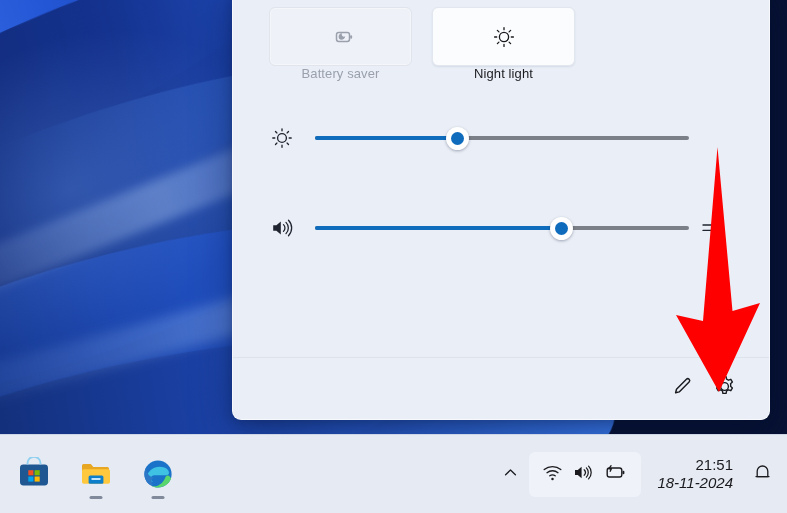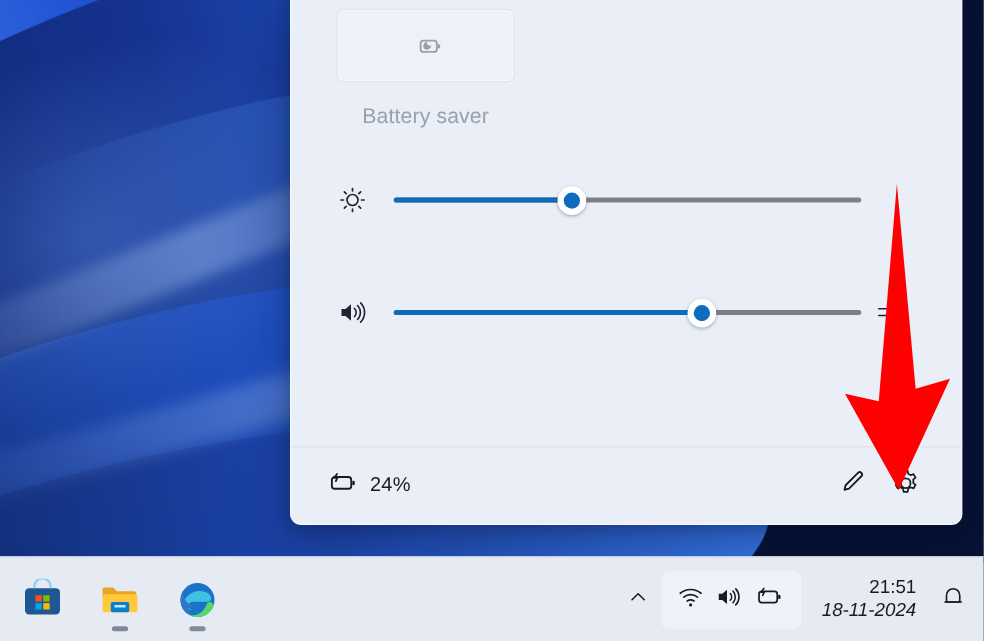--- a/index.html
+++ b/index.html
@@ -90,22 +90,22 @@
     background:#fbfcfe;
     border:1px solid #e2e6ee;
     box-shadow: 0 1px 2px rgba(30,45,80,.10);
   }
   .tile.disabled {
     background:#eef1f7;
     border:1px solid #dfe4ed;
     box-shadow: inset 0 0 0 1px rgba(255,255,255,.35);
   }
   .tile-label {
-    margin-top:17px;
-    font-size:17px;
+    margin-top:0;
+    font-size:13px;
     color:#1b1b1f;
     letter-spacing:.1px;
     white-space:nowrap;
   }
   .tile-label.dim { color:#9aa0ac; }
   .tile svg { display:block; }
 
   
   .slider-block { margin-top:34px; }
   .slider-row { display:flex; align-items:center; height:46px; }
@@ -152,21 +152,21 @@
   #annotation-arrow {
     position:absolute;
     left:672px; top:143px;
     width:92px; height:253px;
     pointer-events:none;
   }
 
   
   #taskbar {
     position:absolute; left:0; bottom:0;
-    width:787px; height:68px;
+    width:787px; height:79px;
     background:#e5eaf3;
     border-top:1px solid #cdd6e4;
     display:flex; align-items:center;
   }
   .tb-left { position:absolute; left:8px; display:flex; align-items:center; gap:10px; }
   .tb-app {
     position:relative;
     width:52px; height:52px;
     display:flex; align-items:center; justify-content:center;
     border-radius:5px;
@@ -228,20 +228,36 @@
               <svg width="26" height="26" viewBox="0 0 26 26" fill="none">
                 <rect x="8.5" y="8.5" width="13" height="9" rx="2.2" stroke="#9aa0ac" stroke-width="1.5"></rect>
                 <rect x="22.2" y="11.3" width="1.9" height="3.4" rx="0.9" fill="#9aa0ac"></rect>
                 <path d="M10.6 13c0-2.2 1.5-3.6 3.4-3.9-.5 1.1-.3 2.2.4 2.9.8.8 2 .8 2.8.2-.2 2-1.8 3.5-3.8 3.5-1.6 0-2.8-1.1-2.8-2.7z" fill="#9aa0ac"></path>
               </svg>
             </span>
           </div>
           <div class="tile-label dim">Battery saver</div>
         </div>
 
+        <div class="tile-col">
+          <div class="tile enabled">
+            <span>
+              <svg width="26" height="26" viewBox="0 0 26 26" fill="none">
+                <g stroke="#1b1b1f" stroke-width="1.3" stroke-linecap="round">
+                  <path d="M13 3.6v2.1M13 20.3v2.1M3.6 13h2.1M20.3 13h2.1"></path>
+                  <path d="M6.4 6.4l1.5 1.5M18.1 18.1l1.5 1.5M19.6 6.4l-1.5 1.5M7.9 18.1l-1.5 1.5"></path>
+                </g>
+                <circle cx="13" cy="13" r="4.6" stroke="#1b1b1f" stroke-width="1.3" fill="none"></circle>
+                <path d="M13 8.4a4.6 4.6 0 0 1 0 9.2 4.6 4.6 0 0 0 0-9.2z" fill="#1b1b1f"></path>
+                <path d="M15.1 8.9a4.6 4.6 0 1 1-4.3 8.1 4.6 4.6 0 0 0 4.3-8.1z" fill="#1b1b1f"></path>
+              </svg>
+            </span>
+          </div>
+          <div class="tile-label">Night light</div>
+        </div>
 
 
       </div>
 
       <div class="slider-block">
 
         <div class="slider-row">
           <div class="slider-icon">
             <svg width="26" height="26" viewBox="0 0 26 26" fill="none">
               <circle cx="13" cy="13" r="4.4" stroke="#202430" stroke-width="1.35"></circle>
@@ -283,30 +299,20 @@
                 <path d="M3 8h16M3 13.4h16"></path>
               </g>
             </svg>
           </div>
         </div>
 
       </div>
     </div>
 
     <div class="panel-footer">
-      <div class="battery-status">
-        <span>
-          <svg width="26" height="22" viewBox="0 0 26 22" fill="none">
-            <rect x="4.5" y="6.6" width="15.5" height="9.4" rx="2.3" stroke="#1b1b1f" stroke-width="1.5"></rect>
-            <rect x="20.8" y="9.5" width="2" height="3.6" rx="1" fill="#1b1b1f"></rect>
-            <path d="M8.6 4.2l-2.3 3.1h2.6l-1.2 2.6" stroke="#1b1b1f" stroke-width="1.45" stroke-linecap="round" stroke-linejoin="round" fill="none"></path>
-          </svg>
-        </span>
-        <span class="battery-pct">24%</span>
-      </div>
 
       <div class="footer-spacer"></div>
 
       <div class="footer-btn">
         <span>
           <svg width="24" height="24" viewBox="0 0 24 24" fill="none">
             <path d="M16.4 4.3a1.9 1.9 0 0 1 2.7 2.7L9.2 16.9l-3.6.9.9-3.6z" stroke="#1b1b1f" stroke-width="1.45" stroke-linejoin="round"></path>
           </svg>
         </span>
       </div>

